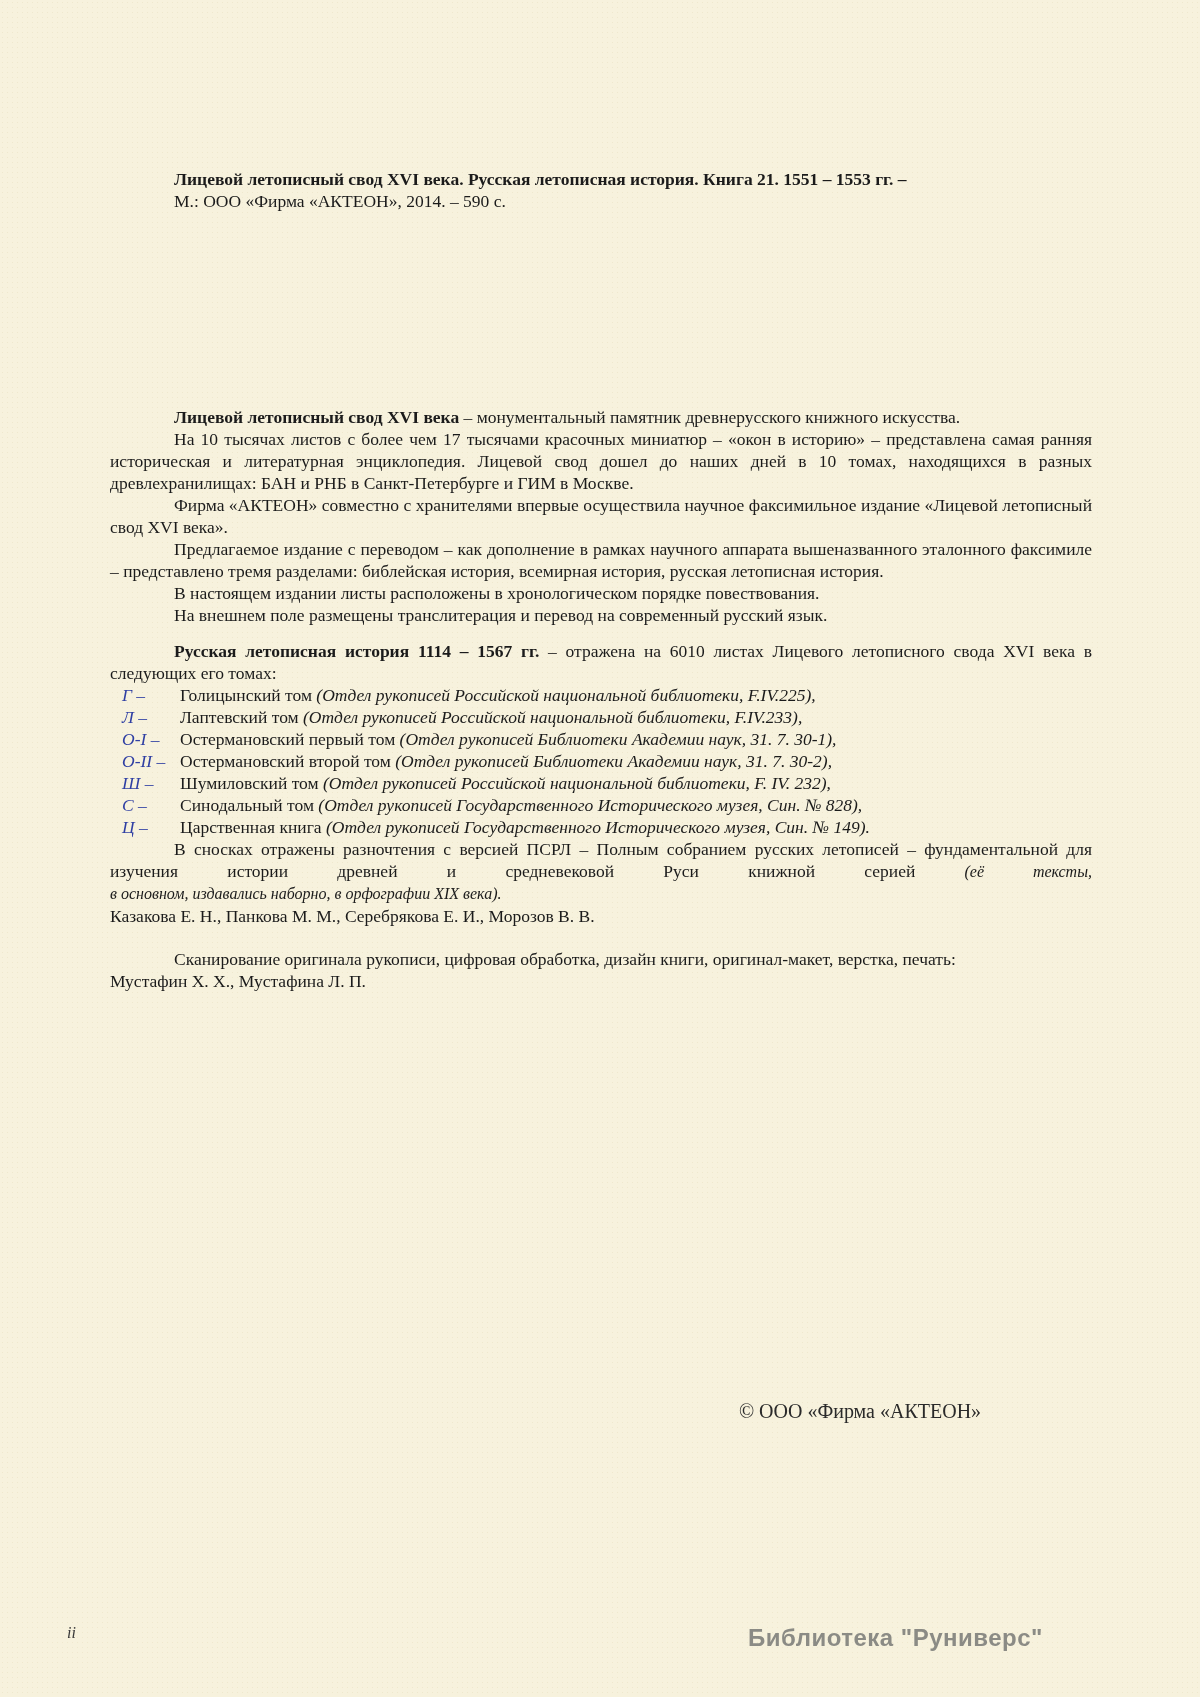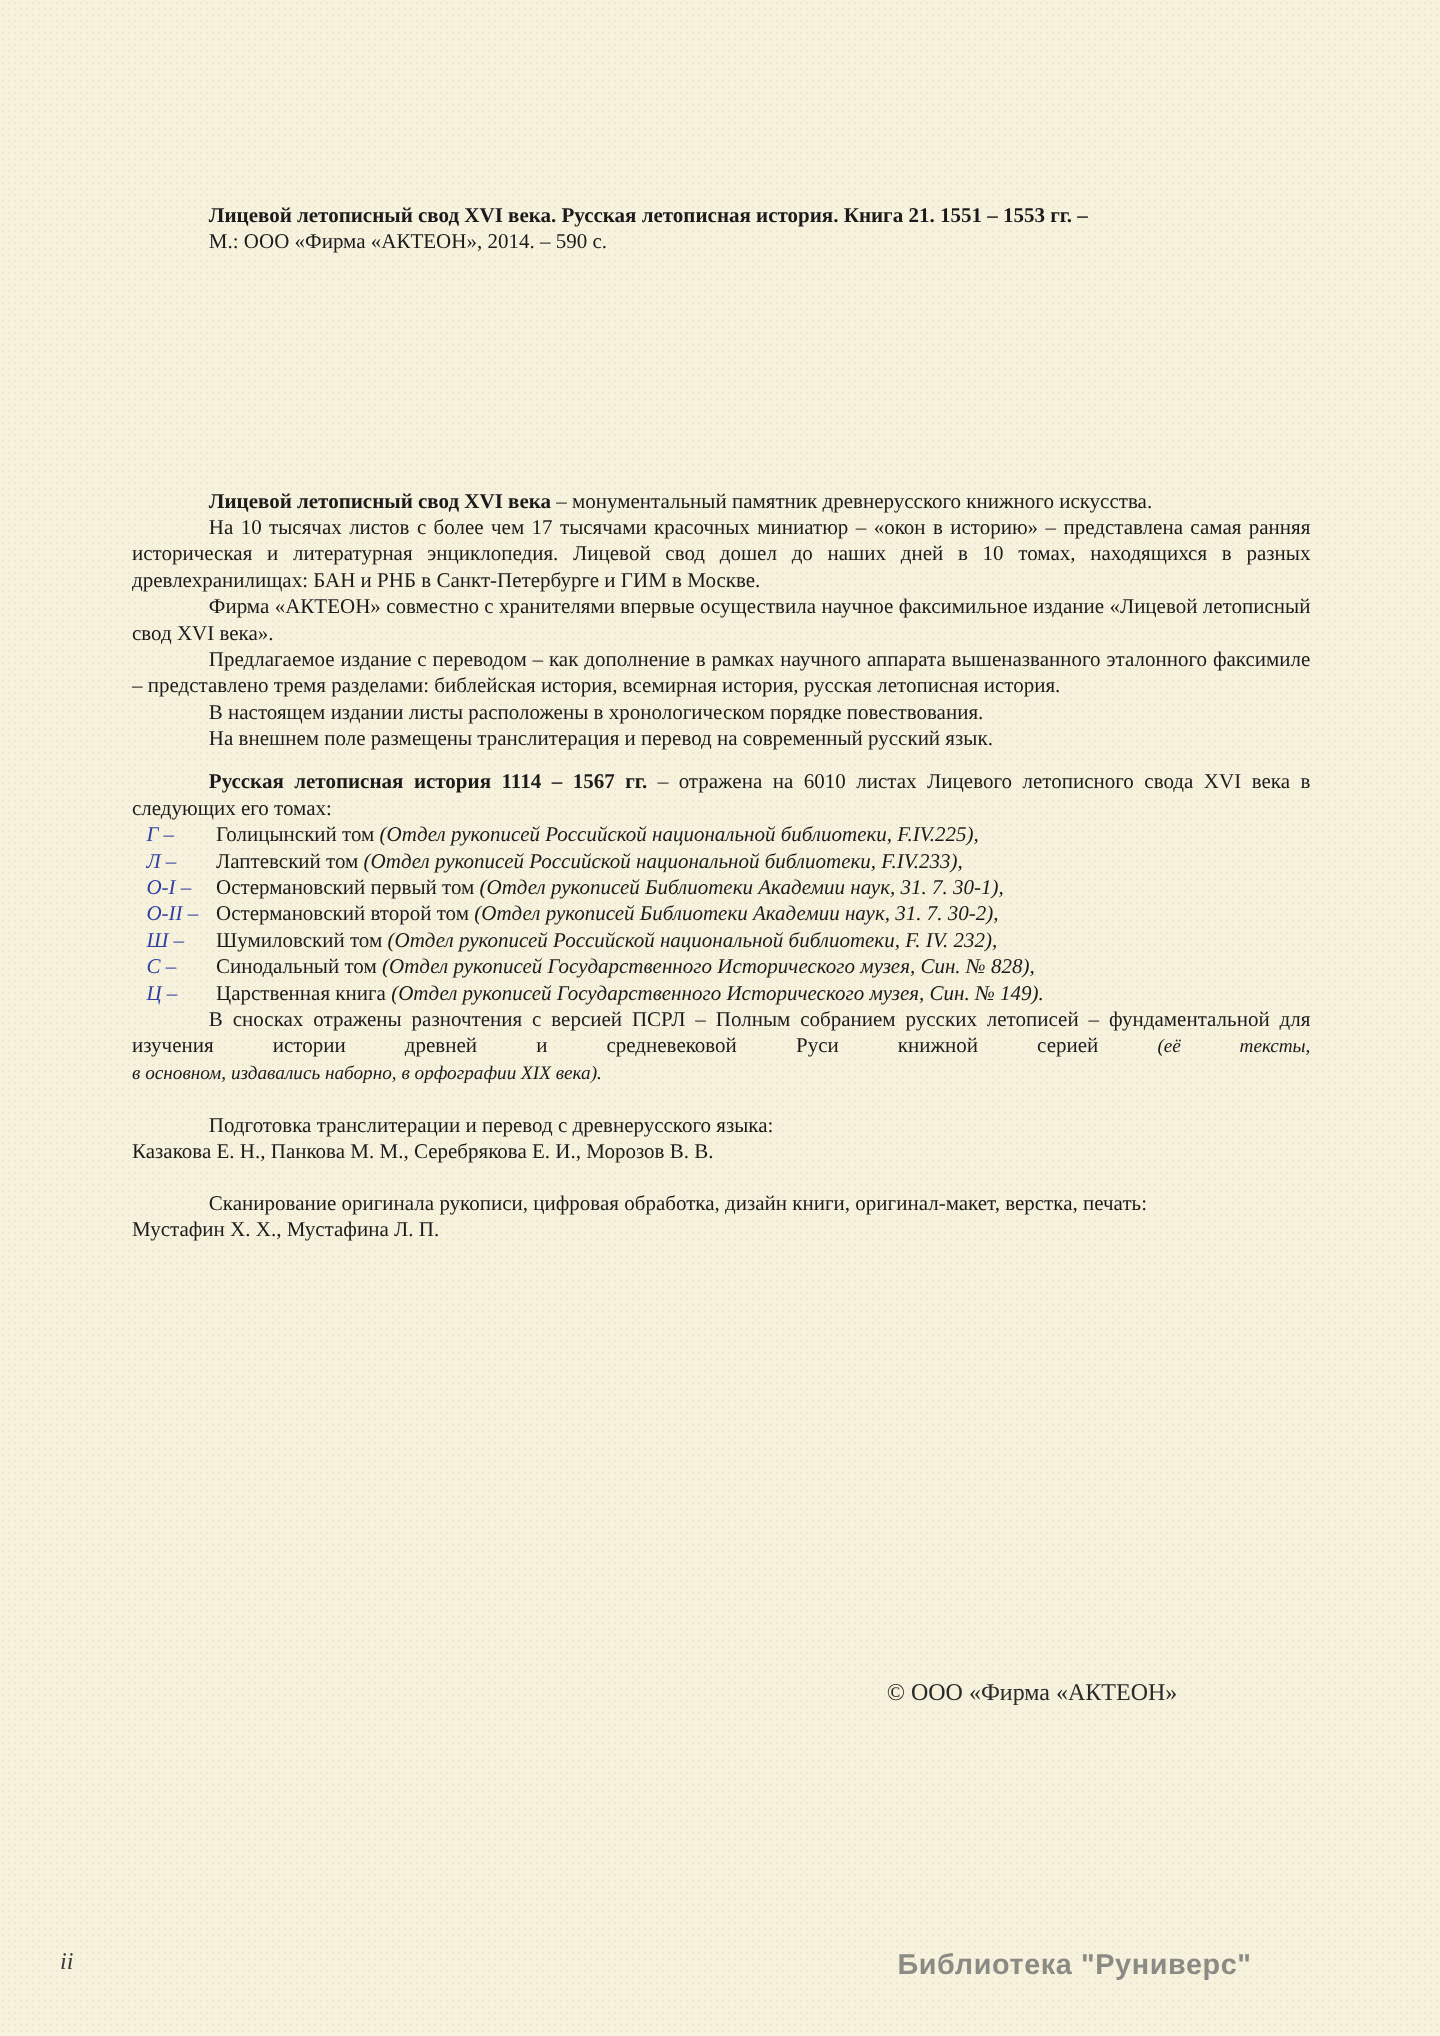--- a/index.html
+++ b/index.html
@@ -73,22 +73,22 @@
     top: 1400px;
     left: 700px;
     width: 320px;
     text-align: center;
     font-size: 20px;
     color: #2a2a2a;
   }
   .page-number {
     position: absolute;
     top: 1624px;
-    left: 50px;
-    font-size: 20px;
+    left: 67px;
+    font-size: 16px;
     font-style: italic;
     color: #3a3a3a;
   }
   .watermark {
     position: absolute;
     top: 1624px;
     right: 157px;
     font-family: "Liberation Sans", sans-serif;
     font-weight: bold;
     font-size: 24px;
@@ -146,21 +146,20 @@
       <div class="vol-row">
         <span class="vol-siglum">Ц –</span>
         <span class="vol-text"><span>Царственная книга </span><span class="vol-source">(Отдел рукописей Государственного Исторического музея, Син. № 149).</span></span>
       </div>
     </div>
 
     <p class="fn-a"><span>В сносках отражены разночтения с версией ПСРЛ – Полным собранием русских летописей – фундаментальной для изучения истории древней и средневековой Руси книжной серией </span><span class="fn-italic">(её тексты,</span></p>
     <p class="fn-b fn-italic">в основном, издавались наборно, в орфографии XIX века).</p>
 
 
-    <p class="credit-label-1">Подготовка транслитерации и перевод с древнерусского языка:</p>
     <p class="noindent">Казакова Е. Н., Панкова М. М., Серебрякова Е. И., Морозов В. В.</p>
 
     <p class="credit-label-2">Сканирование оригинала рукописи, цифровая обработка, дизайн книги, оригинал-макет, верстка, печать:</p>
     <p class="noindent">Мустафин Х. Х., Мустафина Л. П.</p>
 
   </div>
 
   <div class="copyright">© ООО «Фирма «АКТЕОН»</div>
 
   <div class="page-number">ii</div>

